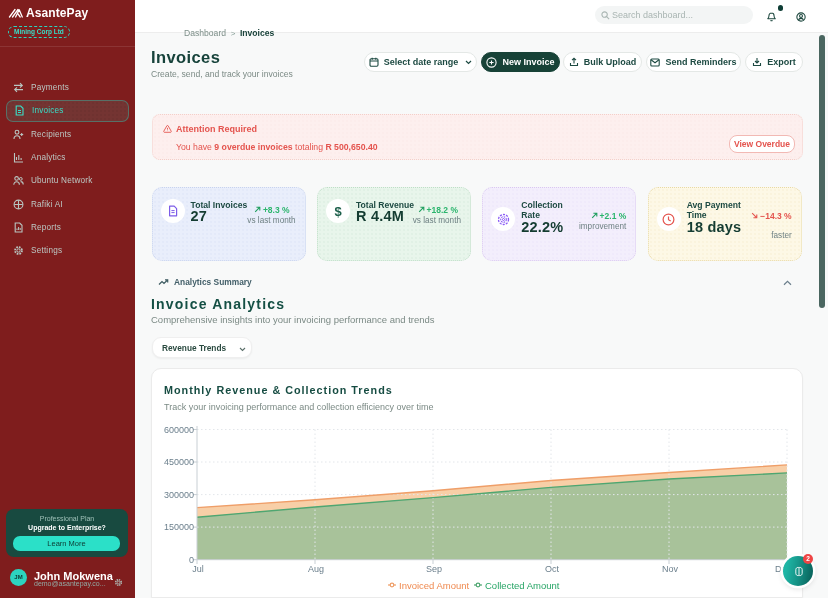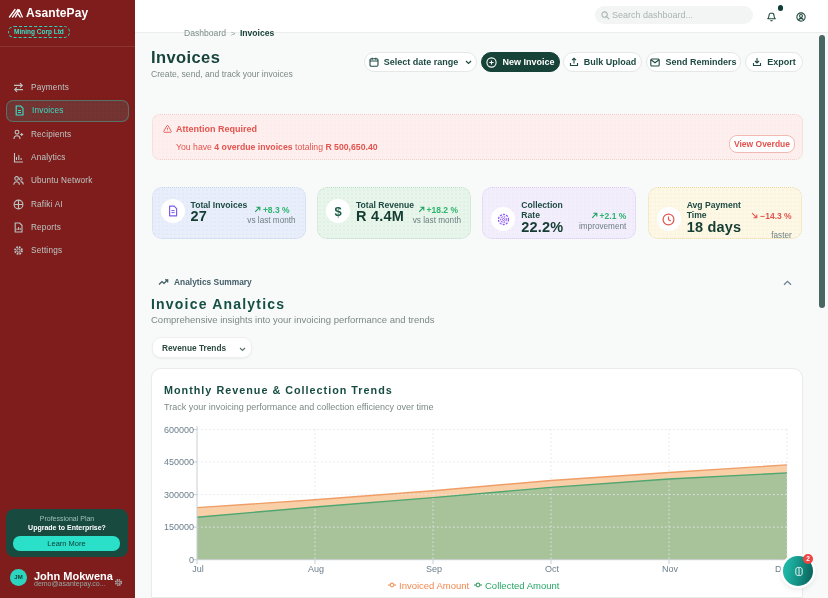--- a/index.html
+++ b/index.html
@@ -43,21 +43,21 @@
 .btn svg{margin-right:5px;}
 #btn-new{background:#174237;border-color:#174237;color:#fff;}
 
 
 #alert{position:absolute;left:152px;top:114px;width:651px;height:46px;background:#fdefee;background-image:radial-gradient(rgba(226,120,110,0.06) .5px,transparent .8px);background-size:4px 4px;border:1px dotted #f3cfc9;border-radius:8px;}
 #alert-title{position:absolute;left:23px;top:9px;font-size:9px;font-weight:bold;color:#e4544e;}
 #alert-line{position:absolute;left:23px;top:26.5px;font-size:8.7px;color:#e4544e;}
 #btn-overdue{position:absolute;left:576px;top:20px;width:66px;height:18px;background:#fff;border:1px solid #f2b9b4;border-radius:8px;color:#e4544e;font-size:8.5px;font-weight:bold;text-align:center;line-height:16px;}
 
 
-.card{position:absolute;top:187px;width:154px;height:52px;border-radius:10px;}
+.card{position:absolute;top:187px;width:154px;height:74px;border-radius:10px;}
 .card .circ{position:absolute;width:24px;height:24px;border-radius:50%;background:#fff;display:flex;align-items:center;justify-content:center;}
 .card .clabel{position:absolute;font-size:8.6px;font-weight:bold;color:#1d4a42;line-height:10.4px;}
 .card .cvalue{position:absolute;font-size:14.5px;font-weight:bold;color:#143c31;letter-spacing:.2px;}
 .card .cpct{position:absolute;font-size:8.5px;font-weight:bold;text-align:right;}
 .card .csub{position:absolute;font-size:8.2px;color:#6e8083;text-align:right;}
 .green{color:#2bb56d;}
 .red{color:#e4544e;}
 
 
 #asum{position:absolute;left:158px;top:277px;font-size:8.4px;font-weight:bold;color:#44606a;display:flex;align-items:center;}
@@ -214,21 +214,21 @@
       </svg>
     <span>Export</span>
   </div>
 
   <div id="alert">
     <svg class="abs" style="left:9.5px;top:10px" width="9" height="8" viewBox="0 0 10 9">
         <path d="M4.3.9 L.8 7 a.8.8 0 0 0 .7 1.2 h7 a.8.8 0 0 0 .7-1.2 L5.7.9 a.8.8 0 0 0-1.4 0z" stroke="#e4544e" fill="none" stroke-width="1" stroke-linejoin="round"></path>
         <path d="M5 3.2v2M5 6.4v.4" stroke="#e4544e" stroke-width="1"></path>
       </svg>
     <div id="alert-title">Attention Required</div>
-    <div id="alert-line">You have <b>4 overdue invoices</b> totaling <b>R 500,650.40</b></div>
+    <div id="alert-line">You have <b>9 overdue invoices</b> totaling <b>R 500,650.40</b></div>
     <div id="btn-overdue">View Overdue</div>
   </div>
 
   <div class="card" style="left:151.6px;background:#e9eefb;background-image:radial-gradient(rgba(100,125,215,0.09) .6px,transparent .8px);background-size:4px 4px;border:1px dotted #c8d3ee;">
     <div class="circ" style="left:8px;top:11px;">
         <svg width="12" height="12" viewBox="0 0 12 12">
           <path d="M2.6 1.2h4.6L9.6 3.6V10.8H2.6z" stroke="#7c5ce8" fill="none" stroke-width="1.2" stroke-linejoin="round"></path>
           <path d="M4.4 5.6h3.2M4.4 7.6h3.2" stroke="#7c5ce8" stroke-width="1"></path>
         </svg>
       </div>

